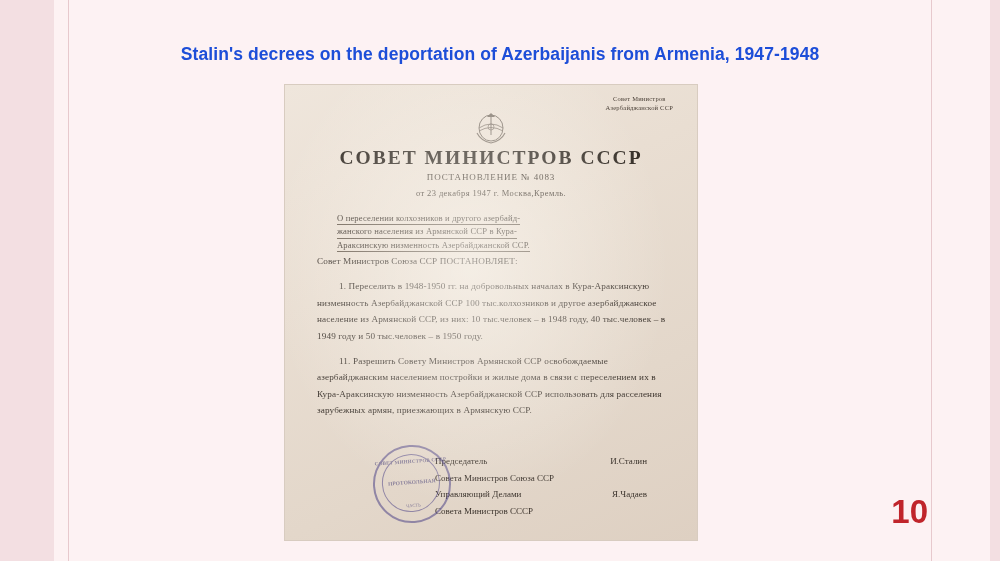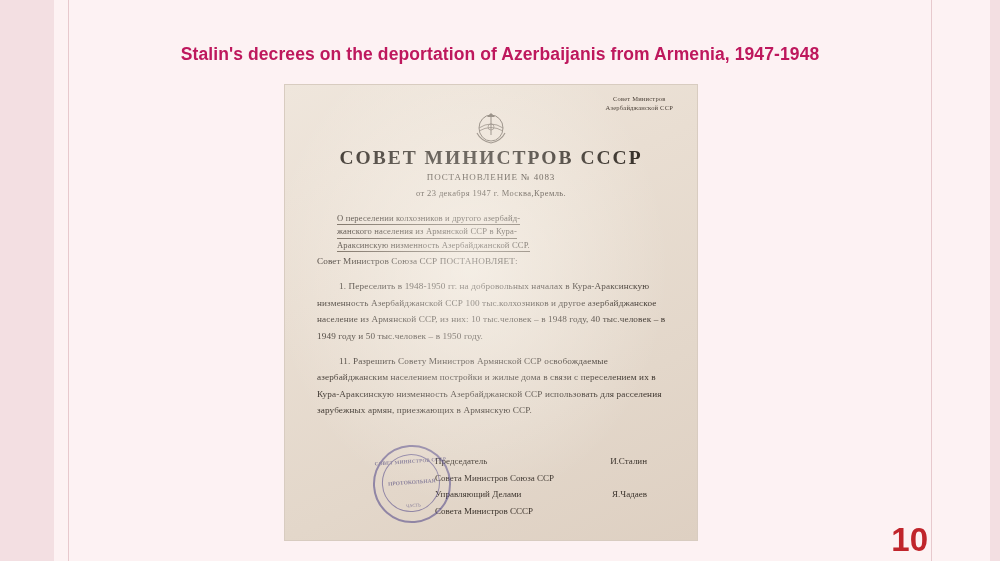--- a/index.html
+++ b/index.html
@@ -39,35 +39,34 @@
     right: 0; top: 0;
     width: 10px; height: 561px;
     background: #f3dfe2;
   }
 
   .slide-title {
     position: absolute;
     left: 0; right: 0;
     top: 44px;
     text-align: center;
-    color: #be185d;
+    color: #1d4ed8;
     font-size: 17.5px;
     font-weight: bold;
     letter-spacing: 0.1px;
   }
 
   .slide-number {
     position: absolute;
     right: 72px;
     top: 495px;
     color: #c0252b;
     font-size: 33px;
     font-weight: bold;
     line-height: 1;
-    margin-top: 28px;
   }
 
   
   .doc-photo {
     position: absolute;
     left: 285px;
     top: 85px;
     width: 412px;
     height: 455px;
     background: linear-gradient(155deg, #efe6dc 0%, #e9ded2 35%, #e3d7ca 70%, #ded0c2 100%);

